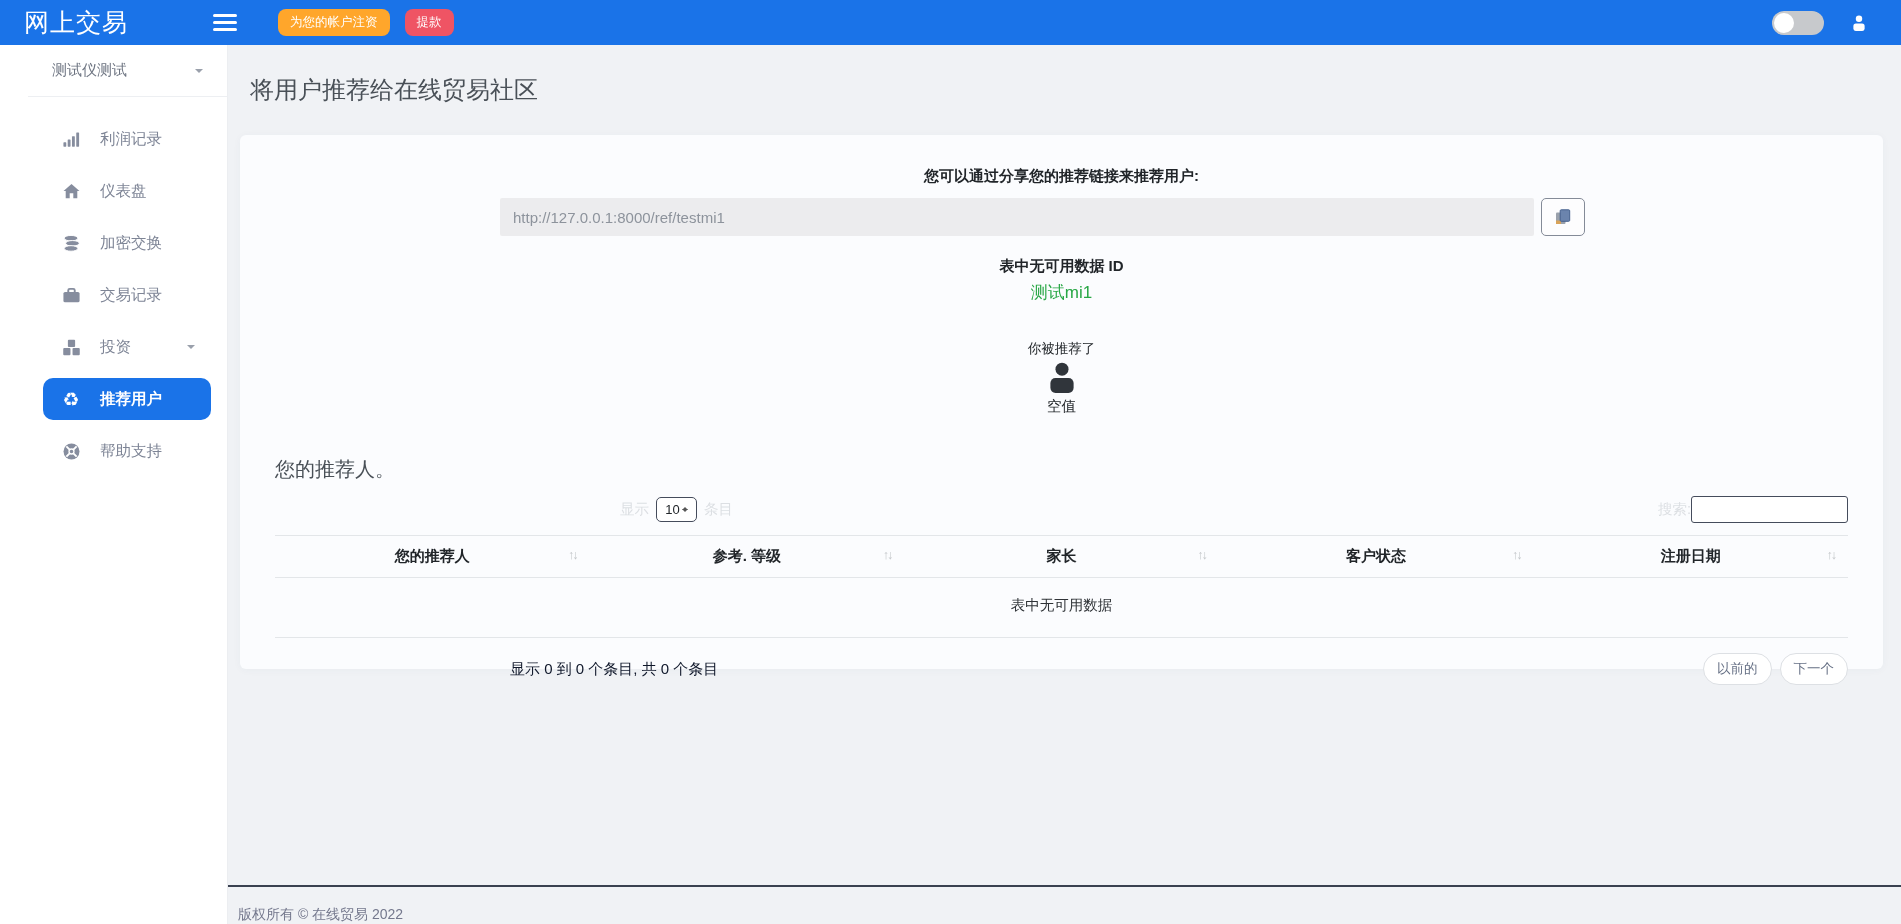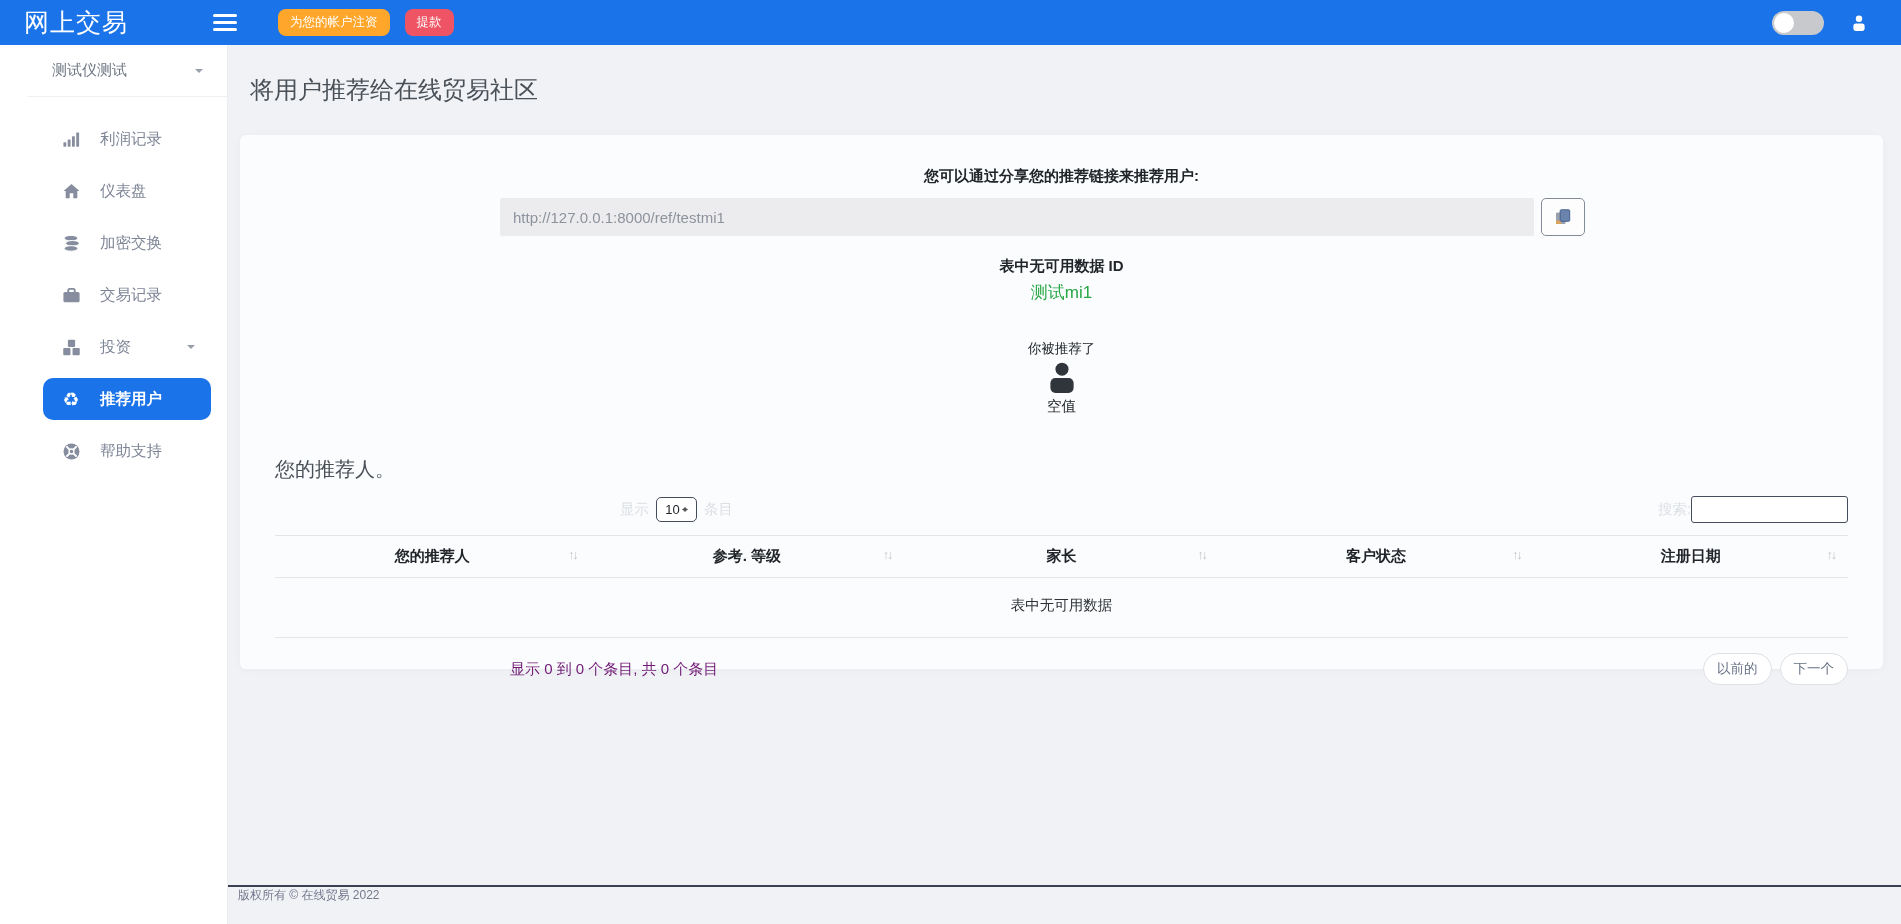--- a/index.html
+++ b/index.html
@@ -60,26 +60,26 @@
   .spin .dn { border-top-color:#555; margin-top:-1px; }
   .search-group { margin-left:auto; display:flex; align-items:center; }
   .search-input { width:157px; height:27px; border:1px solid #454c5c; border-radius:3px; background:#fff; font-family:inherit; padding:0 6px; }
 
   table.dt { width:100%; margin-top:12px; border-collapse:collapse; table-layout:fixed; }
   table.dt th { border-top:1px solid #e3e6e9; border-bottom:1px solid #e3e6e9; padding:11px 18px; font-size:15px; text-align:center; color:#212529; position:relative; }
   .sort { position:absolute; right:13px; top:12px; color:#c4c7ca; font-size:12.5px; letter-spacing:-2px; font-weight:normal; }
   td.empty-cell { text-align:center; padding:18px 0 22px; font-size:14.5px; color:#2f3337; border-bottom:1px solid #e3e6e9; }
 
   .table-footer { margin-top:15px; display:flex; align-items:center; }
-  .dt-info { margin-left:235px; font-size:15px; color:#701a75; }
+  .dt-info { margin-left:235px; font-size:15px; color:#0f172a; }
   .pagination { margin-left:auto; display:flex; gap:8px; }
   .page-btn { background:#fff; border:1px solid #dde0e4; border-radius:16px; padding:6px 13px; font-size:13.5px; color:#667085; cursor:pointer; font-family:inherit; }
 
   
-  .footer { margin-top:auto; height:39px; border-top:2px solid #3a4150; display:flex; align-items:flex-start; padding-left:10px; font-size:12px; color:#74788d; background:#f0f2f5; }
+  .footer { margin-top:auto; height:39px; border-top:2px solid #3a4150; display:flex; align-items:flex-end; padding-left:10px; font-size:14px; color:#74788d; background:#f0f2f5; }
 
   svg { display:block; }
 </style>
 </head>
 <body>
 
 <div class="navbar">
   <div class="brand">网上交易</div>
   <div class="hamburger">
       <span></span>

